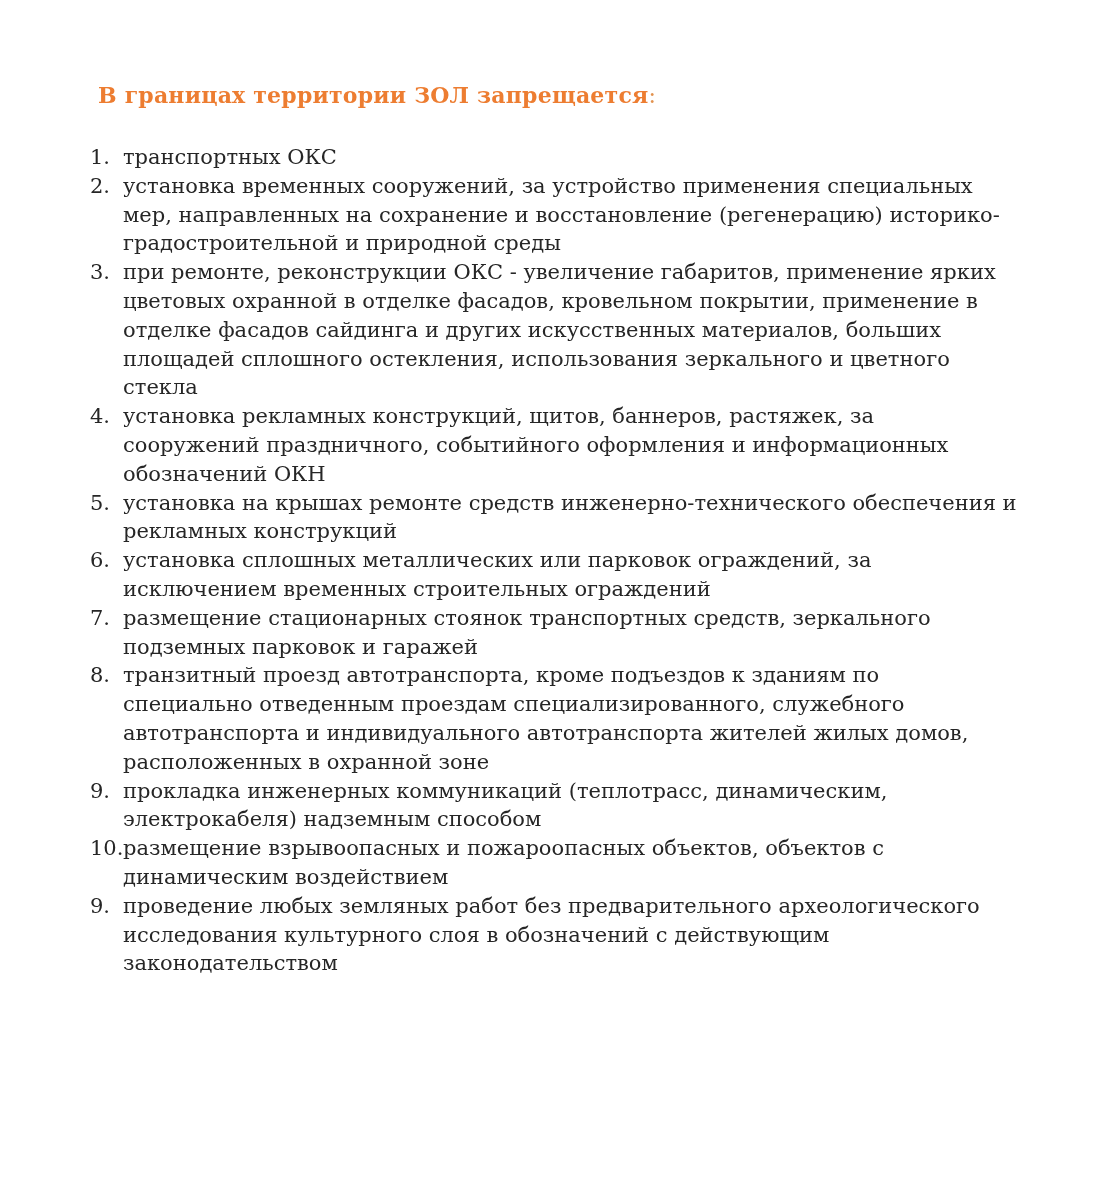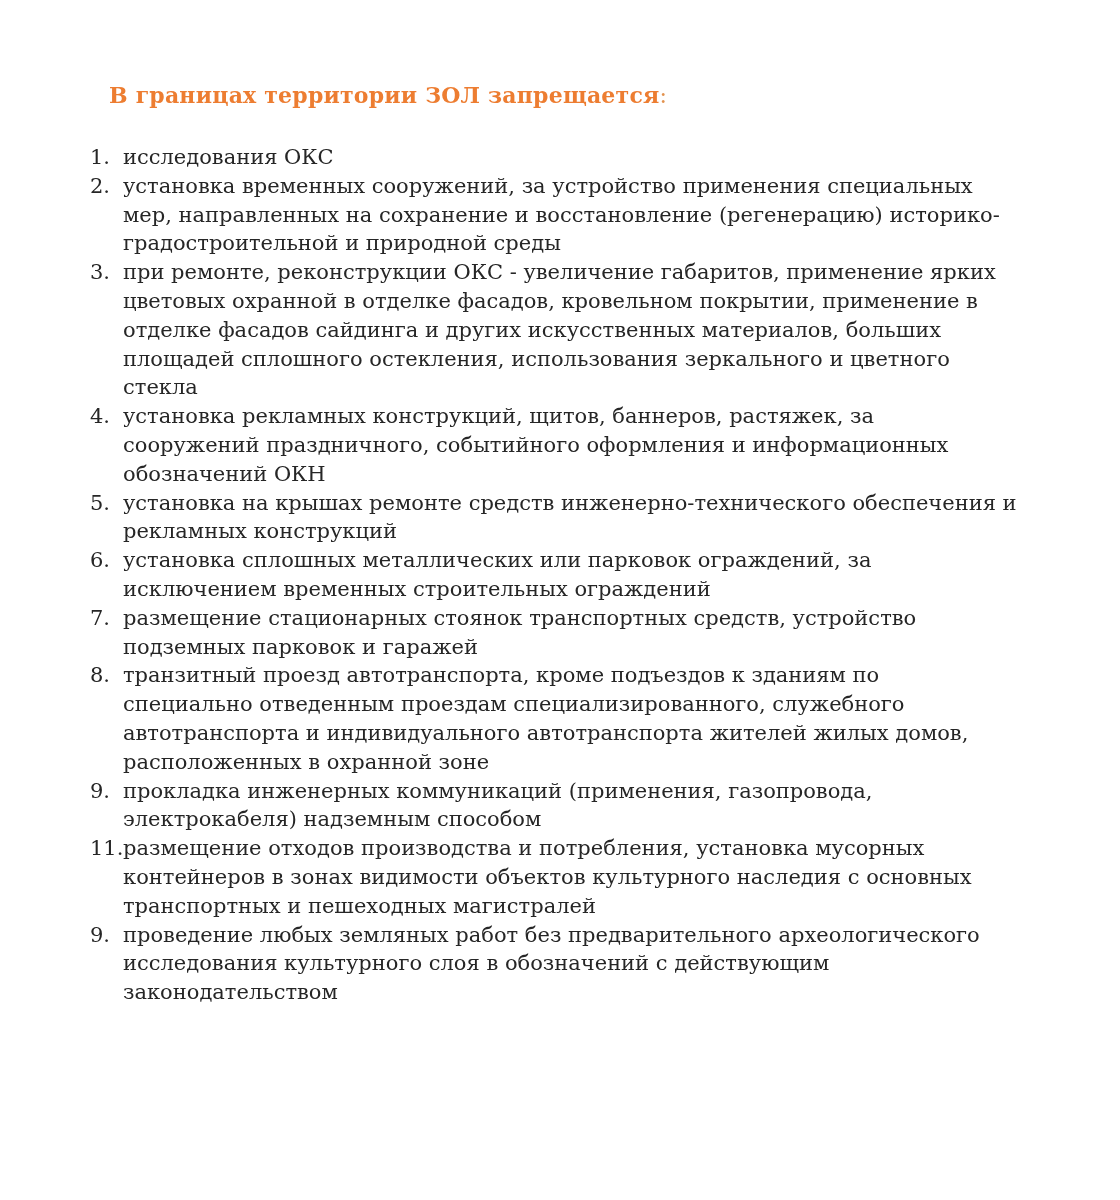--- a/index.html
+++ b/index.html
@@ -12,21 +12,21 @@
     width: 1120px;
     height: 1200px;
     overflow: hidden;
     font-family: "DejaVu Serif", "Liberation Serif", serif;
     color: #262626;
   }
   .doc {
     padding: 81px 88px 0 90px;
   }
   .heading {
-    margin: 0 0 33px 19px;
+    margin: 0 0 33px 8px;
     font-size: 22px;
     line-height: 29px;
     font-weight: 700;
     color: #ED7D31;
     letter-spacing: 0.2px;
   }
   .heading .colon {
     font-weight: 400;
     color: #e2924e;
   }
@@ -54,21 +54,21 @@
   }
 </style>
 </head>
 <body>
 
 <div class="doc">
   <h1 class="heading"><span>В границах территории ЗОЛ запрещается</span><span class="colon">:</span></h1>
   <ol class="list">
       <li class="item">
         <span class="num">1.</span>
-        <span class="txt">исследования ОКС</span>
+        <span class="txt">транспортных ОКС</span>
       </li>
       <li class="item">
         <span class="num">2.</span>
         <span class="txt">установка временных сооружений, за устройство применения специальных
 мер, направленных на сохранение и восстановление (регенерацию) историко-
 градостроительной и природной среды</span>
       </li>
       <li class="item">
         <span class="num">3.</span>
         <span class="txt">при ремонте, реконструкции ОКС - увеличение габаритов, применение ярких
@@ -88,40 +88,39 @@
         <span class="txt">установка на крышах ремонте средств инженерно-технического обеспечения и
 рекламных конструкций</span>
       </li>
       <li class="item">
         <span class="num">6.</span>
         <span class="txt">установка сплошных металлических или парковок ограждений, за
 исключением временных строительных ограждений</span>
       </li>
       <li class="item">
         <span class="num">7.</span>
-        <span class="txt">размещение стационарных стоянок транспортных средств, устройство
+        <span class="txt">размещение стационарных стоянок транспортных средств, зеркального
 подземных парковок и гаражей</span>
       </li>
       <li class="item">
         <span class="num">8.</span>
         <span class="txt">транзитный проезд автотранспорта, кроме подъездов к зданиям по
 специально отведенным проездам специализированного, служебного
 автотранспорта и индивидуального автотранспорта жителей жилых домов,
 расположенных в охранной зоне</span>
       </li>
       <li class="item">
         <span class="num">9.</span>
-        <span class="txt">прокладка инженерных коммуникаций (применения, газопровода,
+        <span class="txt">прокладка инженерных коммуникаций (теплотрасс, динамическим,
 электрокабеля) надземным способом</span>
       </li>
       <li class="item">
-        <span class="num">11.</span>
-        <span class="txt">размещение отходов производства и потребления, установка мусорных
-контейнеров в зонах видимости объектов культурного наследия с основных
-транспортных и пешеходных магистралей</span>
+        <span class="num">10.</span>
+        <span class="txt">размещение взрывоопасных и пожароопасных объектов, объектов с
+динамическим воздействием</span>
       </li>
       <li class="item">
         <span class="num">9.</span>
         <span class="txt">проведение любых земляных работ без предварительного археологического
 исследования культурного слоя в обозначений с действующим
 законодательством</span>
       </li>
     </ol>
 </div>
 

